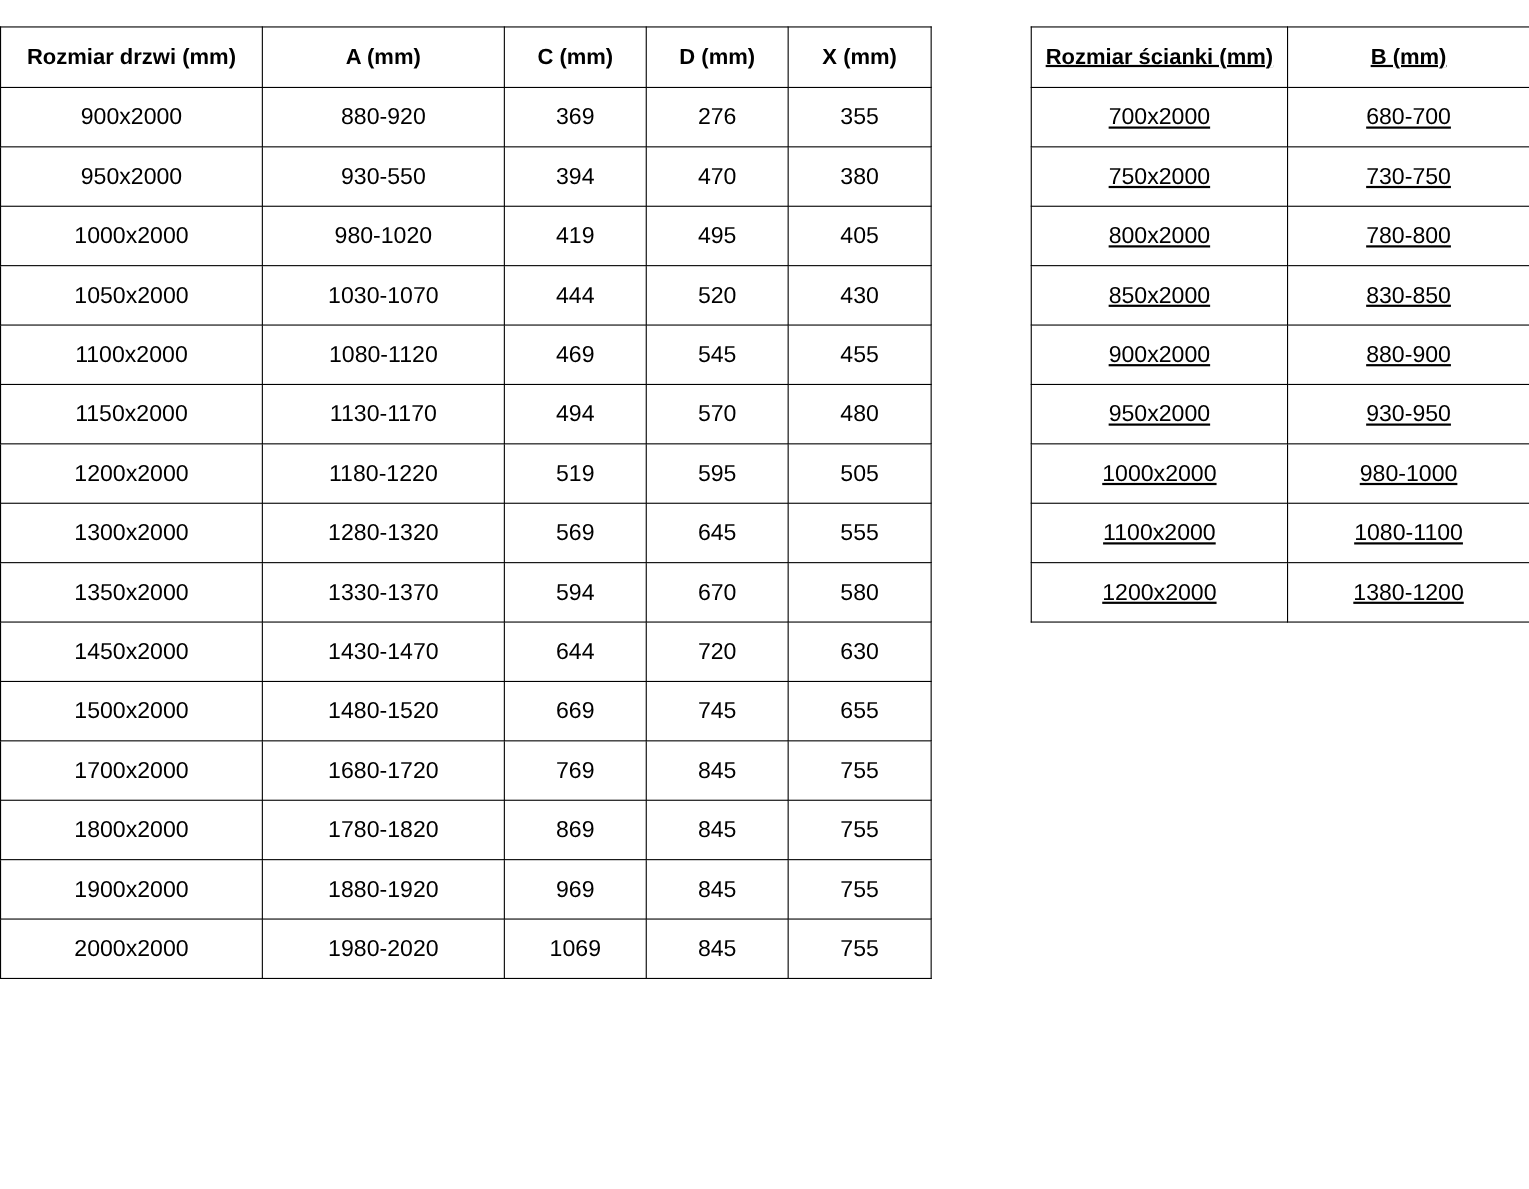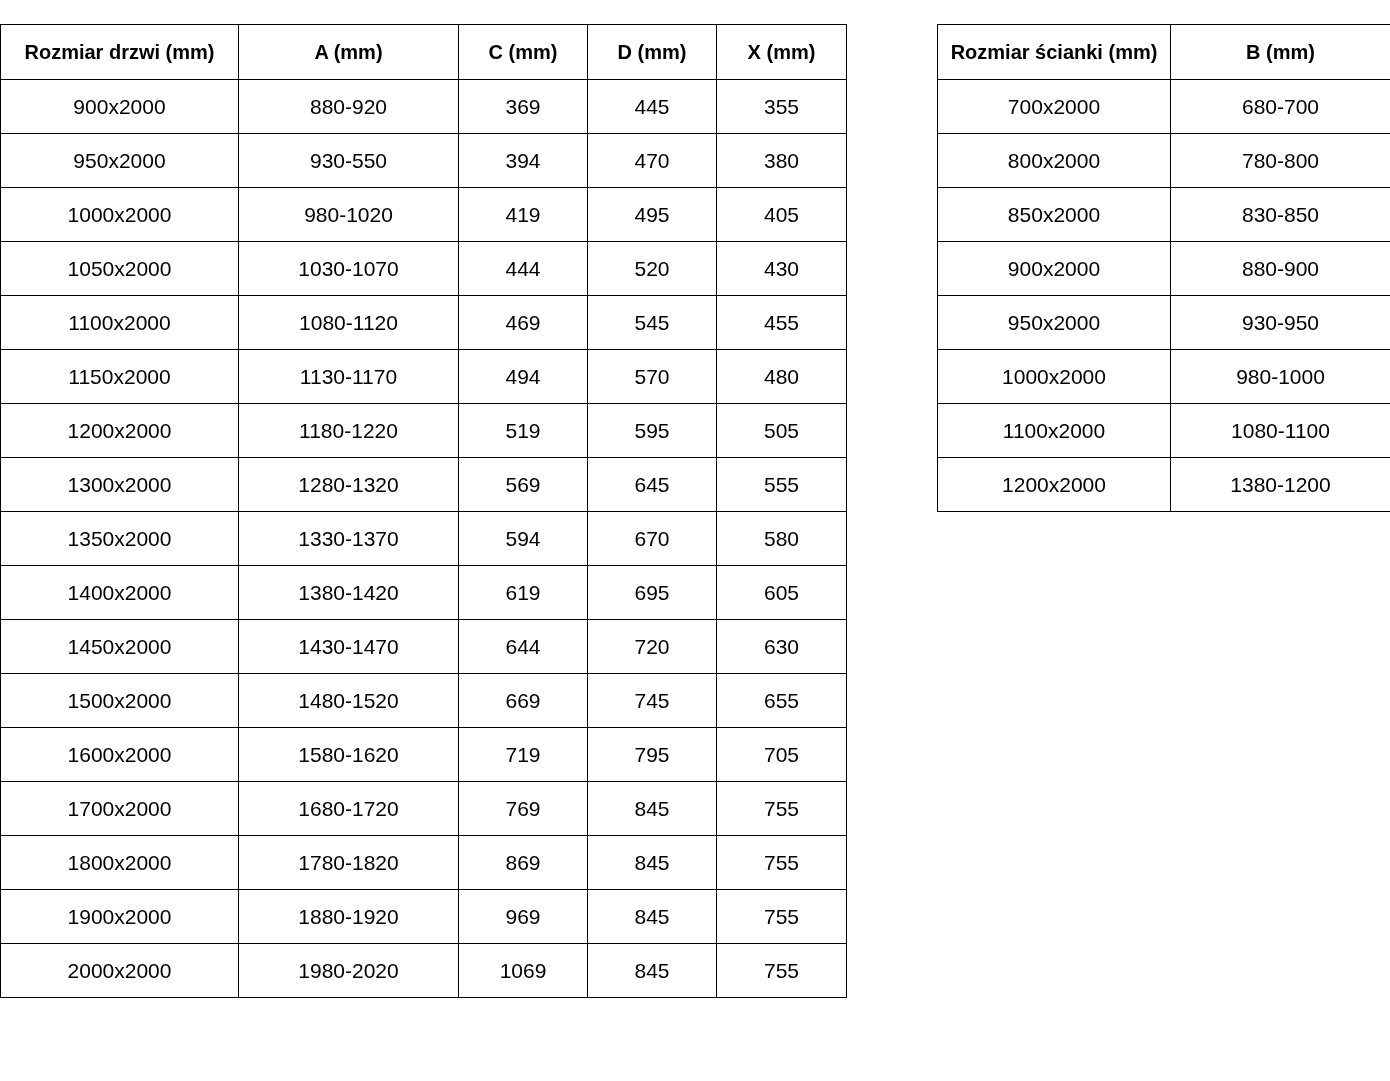--- a/index.html
+++ b/index.html
@@ -15,21 +15,21 @@
     background: #ffffff;
     margin-top: 24px;
   }
   table {
     border-collapse: collapse;
     table-layout: fixed;
     position: absolute;
     top: 0;
   }
   .door-table { left: 0; width: 846px; }
-  .wall-table { left: 937px; width: 453px; }
+  .wall-table { left: 937px; width: 453px; text-decoration: underline; }
   th, td {
     border: 1px solid #000000;
     text-align: center;
     vertical-align: middle;
     overflow: hidden;
     white-space: nowrap;
   }
   th {
     height: 55px;
     font-size: 20px;
@@ -61,21 +61,21 @@
         <th>C (mm)</th>
         <th>D (mm)</th>
         <th>X (mm)</th>
       </tr>
     </thead>
     <tbody>
         <tr>
           <td>900x2000</td>
           <td>880-920</td>
           <td>369</td>
-          <td>445</td>
+          <td>276</td>
           <td>355</td>
         </tr>
         <tr>
           <td>950x2000</td>
           <td>930-550</td>
           <td>394</td>
           <td>470</td>
           <td>380</td>
         </tr>
         <tr>
@@ -121,46 +121,32 @@
           <td>555</td>
         </tr>
         <tr>
           <td>1350x2000</td>
           <td>1330-1370</td>
           <td>594</td>
           <td>670</td>
           <td>580</td>
         </tr>
         <tr>
-          <td>1400x2000</td>
-          <td>1380-1420</td>
-          <td>619</td>
-          <td>695</td>
-          <td>605</td>
-        </tr>
-        <tr>
           <td>1450x2000</td>
           <td>1430-1470</td>
           <td>644</td>
           <td>720</td>
           <td>630</td>
         </tr>
         <tr>
           <td>1500x2000</td>
           <td>1480-1520</td>
           <td>669</td>
           <td>745</td>
           <td>655</td>
-        </tr>
-        <tr>
-          <td>1600x2000</td>
-          <td>1580-1620</td>
-          <td>719</td>
-          <td>795</td>
-          <td>705</td>
         </tr>
         <tr>
           <td>1700x2000</td>
           <td>1680-1720</td>
           <td>769</td>
           <td>845</td>
           <td>755</td>
         </tr>
         <tr>
           <td>1800x2000</td>
@@ -196,20 +182,24 @@
         <th>Rozmiar ścianki (mm)</th>
         <th>B (mm)</th>
       </tr>
     </thead>
     <tbody>
         <tr>
           <td>700x2000</td>
           <td>680-700</td>
         </tr>
         <tr>
+          <td>750x2000</td>
+          <td>730-750</td>
+        </tr>
+        <tr>
           <td>800x2000</td>
           <td>780-800</td>
         </tr>
         <tr>
           <td>850x2000</td>
           <td>830-850</td>
         </tr>
         <tr>
           <td>900x2000</td>
           <td>880-900</td>

